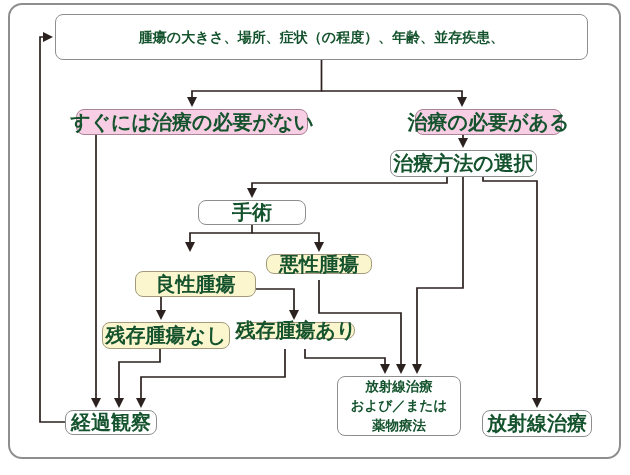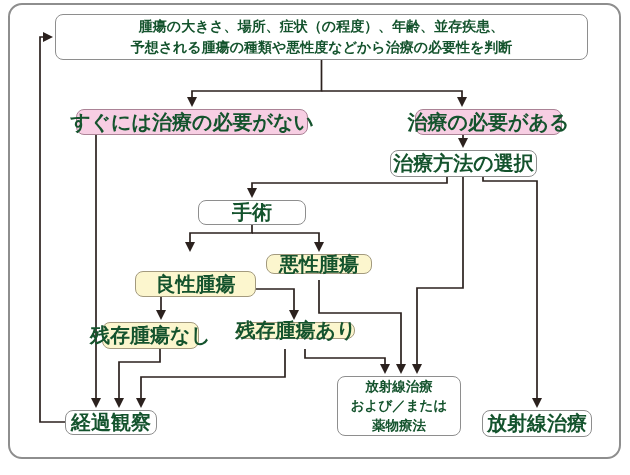--- a/index.html
+++ b/index.html
@@ -54,21 +54,20 @@
       <path d="M160 349 V362 H119 V406" marker-end="url(#arr)"></path>
       <path d="M285 349 V377 H141 V406" marker-end="url(#arr)"></path>
       <path d="M305 349 V358 H385 V372" marker-end="url(#arr)"></path>
       <path d="M96 135 V406" marker-end="url(#arr)"></path>
       <path d="M65 422 H40 V37 H51" marker-end="url(#arr)"></path>
     </g>
   </svg>
 
   <div class="node big" style="left:55px;top:14px;width:533px;height:46px;">
     <span>腫瘍の大きさ、場所、症状（の程度）、年齢、並存疾患、</span>
-    <span>予想される腫瘍の種類や悪性度などから治療の必要性を判断</span>
   </div>
 
   <div class="node pink" style="left:76px;top:109px;width:232px;height:26px;">
     <span>すぐには治療の必要がない</span>
   </div>
 
   <div class="node pink" style="left:390px;top:109px;width:147px;height:26px;margin-left:25px;">
     <span>治療の必要がある</span>
   </div>
 
@@ -81,21 +80,21 @@
   </div>
 
   <div class="node yellow" style="left:135px;top:271px;width:121px;height:26px;">
     <span>良性腫瘍</span>
   </div>
 
   <div class="node yellow" style="left:266px;top:254px;width:106px;height:20px;">
     <span>悪性腫瘍</span>
   </div>
 
-  <div class="node yellow" style="left:102px;top:322px;width:97px;height:27px;">
+  <div class="node yellow" style="left:102px;top:322px;width:128px;height:27px;">
     <span>残存腫瘍なし</span>
   </div>
 
   <div class="node yellow" style="left:237px;top:322px;width:118px;height:17px;">
     <span>残存腫瘍あり</span>
   </div>
 
   <div class="node" style="left:65px;top:410px;width:92px;height:25px;">
     <span>経過観察</span>
   </div>

